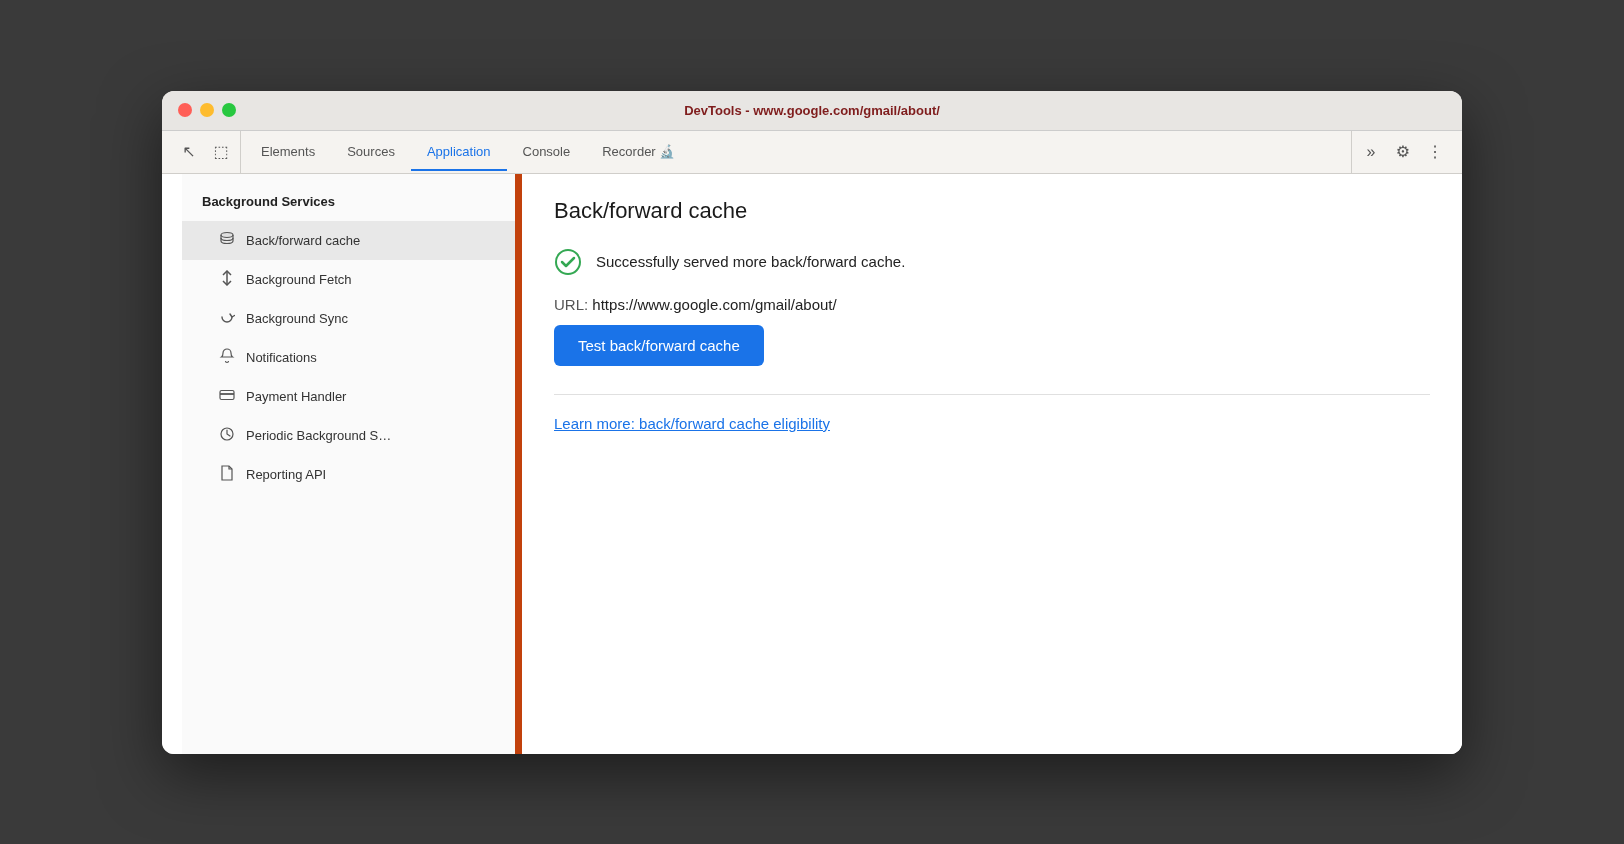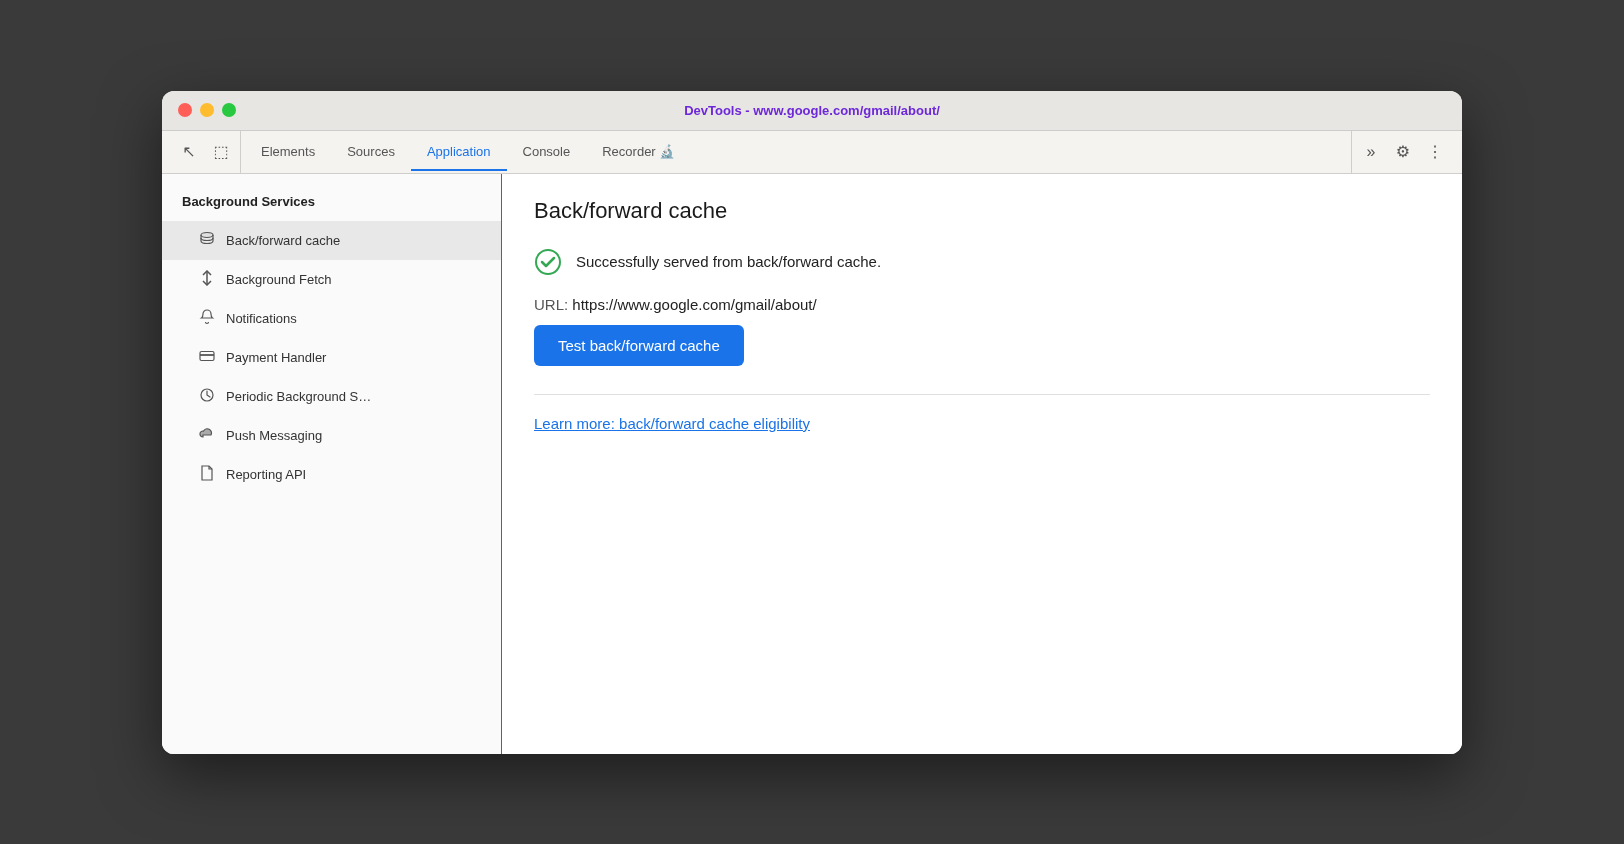--- a/index.html
+++ b/index.html
@@ -39,21 +39,21 @@
       height: 14px;
       border-radius: 50%;
       cursor: pointer;
     }
     .tl-close { background: #ff5f57; }
     .tl-minimize { background: #febc2e; }
     .tl-maximize { background: #28c840; }
     .titlebar-title {
       font-size: 13px;
       font-weight: 600;
-      color: #6d28d9;
+      color: #7f1d1d;
     }
     .toolbar {
       background: #f5f3f0;
       border-bottom: 1px solid #d0ceca;
       display: flex;
       align-items: center;
       padding: 0 8px;
     }
     .toolbar-icons {
       display: flex;
@@ -104,24 +104,25 @@
       border-left: 1px solid #d0ceca;
       margin-left: 4px;
     }
     .main-content {
       display: flex;
       height: 580px;
       background: #fff;
     }
     .sidebar {
       width: 340px;
-      border-right: 1px solid #c2410c;
+      border-right: 7px solid #c2410c;
       background: #fafafa;
       padding: 16px 0;
       overflow-y: auto;
+      margin-left: 20px;
     }
     .sidebar-section-title {
       font-size: 13px;
       font-weight: 600;
       color: #222;
       padding: 4px 20px 12px;
     }
     .sidebar-item {
       display: flex;
       align-items: center;
@@ -267,20 +268,29 @@
         <span class="sidebar-item-icon">
           <svg width="16" height="16" viewBox="0 0 16 16" fill="none">
             <line x1="8" y1="1" x2="8" y2="15" stroke="#555" stroke-width="1.5"></line>
             <polyline points="4,5 8,1 12,5" stroke="#555" stroke-width="1.5" fill="none"></polyline>
             <polyline points="4,11 8,15 12,11" stroke="#555" stroke-width="1.5" fill="none"></polyline>
           </svg>
         </span>
         <span>Background Fetch</span>
       </div>
 
+      <div class="sidebar-item">
+        <span class="sidebar-item-icon">
+          <svg width="16" height="16" viewBox="0 0 16 16" fill="none">
+            <path d="M13 8A5 5 0 1 1 3 8" stroke="#555" stroke-width="1.4" fill="none" stroke-linecap="round"></path>
+            <polyline points="11,5 13,8 15.5,6.5" stroke="#555" stroke-width="1.4" fill="none" stroke-linecap="round" stroke-linejoin="round"></polyline>
+          </svg>
+        </span>
+        <span>Background Sync</span>
+      </div>
 
       <div class="sidebar-item">
         <span class="sidebar-item-icon">
           <svg width="16" height="16" viewBox="0 0 16 16" fill="none">
             <path d="M8 1a4 4 0 0 1 4 4c0 3 1.5 4 1.5 4H2.5S4 8 4 5a4 4 0 0 1 4-4z" stroke="#555" stroke-width="1.2" fill="none"></path>
             <path d="M6.5 13a1.5 1.5 0 0 0 3 0" stroke="#555" stroke-width="1.2" fill="none"></path>
           </svg>
         </span>
         <span>Notifications</span>
       </div>
@@ -298,49 +308,41 @@
       <div class="sidebar-item">
         <span class="sidebar-item-icon">
           <svg width="16" height="16" viewBox="0 0 16 16" fill="none">
             <circle cx="8" cy="8" r="6" stroke="#555" stroke-width="1.2" fill="none"></circle>
             <polyline points="8,4 8,8 11,10" stroke="#555" stroke-width="1.2" fill="none" stroke-linecap="round" stroke-linejoin="round"></polyline>
           </svg>
         </span>
         <span>Periodic Background S…</span>
       </div>
 
-      <div class="sidebar-item">
-        <span class="sidebar-item-icon">
-          <svg width="16" height="16" viewBox="0 0 16 16" fill="none">
-            <path d="M4 11a3 3 0 1 1 .5-5.95A4 4 0 1 1 12 9H4z" stroke="#555" stroke-width="1.2" fill="#aaa"></path>
-          </svg>
-        </span>
-        <span>Push Messaging</span>
-      </div>
 
       <div class="sidebar-item">
         <span class="sidebar-item-icon">
           <svg width="14" height="16" viewBox="0 0 14 16" fill="none">
             <path d="M2 1h7l3 3v11H2V1z" stroke="#555" stroke-width="1.2" fill="none"></path>
             <path d="M9 1v3h3" stroke="#555" stroke-width="1.2" fill="none"></path>
           </svg>
         </span>
         <span>Reporting API</span>
       </div>
     </div>
 
     <div class="panel">
       <div class="panel-title">Back/forward cache</div>
 
       <div class="success-row">
         <svg class="check-icon" viewBox="0 0 28 28" fill="none">
           <circle cx="14" cy="14" r="12" stroke="#34a853" stroke-width="2" fill="none"></circle>
           <polyline points="8,14 12,18 20,10" stroke="#34a853" stroke-width="2.5" fill="none" stroke-linecap="round" stroke-linejoin="round"></polyline>
         </svg>
-        <span class="success-text">Successfully served from back/forward cache.</span>
+        <span class="success-text">Successfully served more back/forward cache.</span>
       </div>
 
       <div class="url-row">
         <span class="url-label">URL:</span>
         <span class="url-value">https://www.google.com/gmail/about/</span>
       </div>
 
       <button class="test-button">Test back/forward cache</button>
 
       <hr class="divider">

